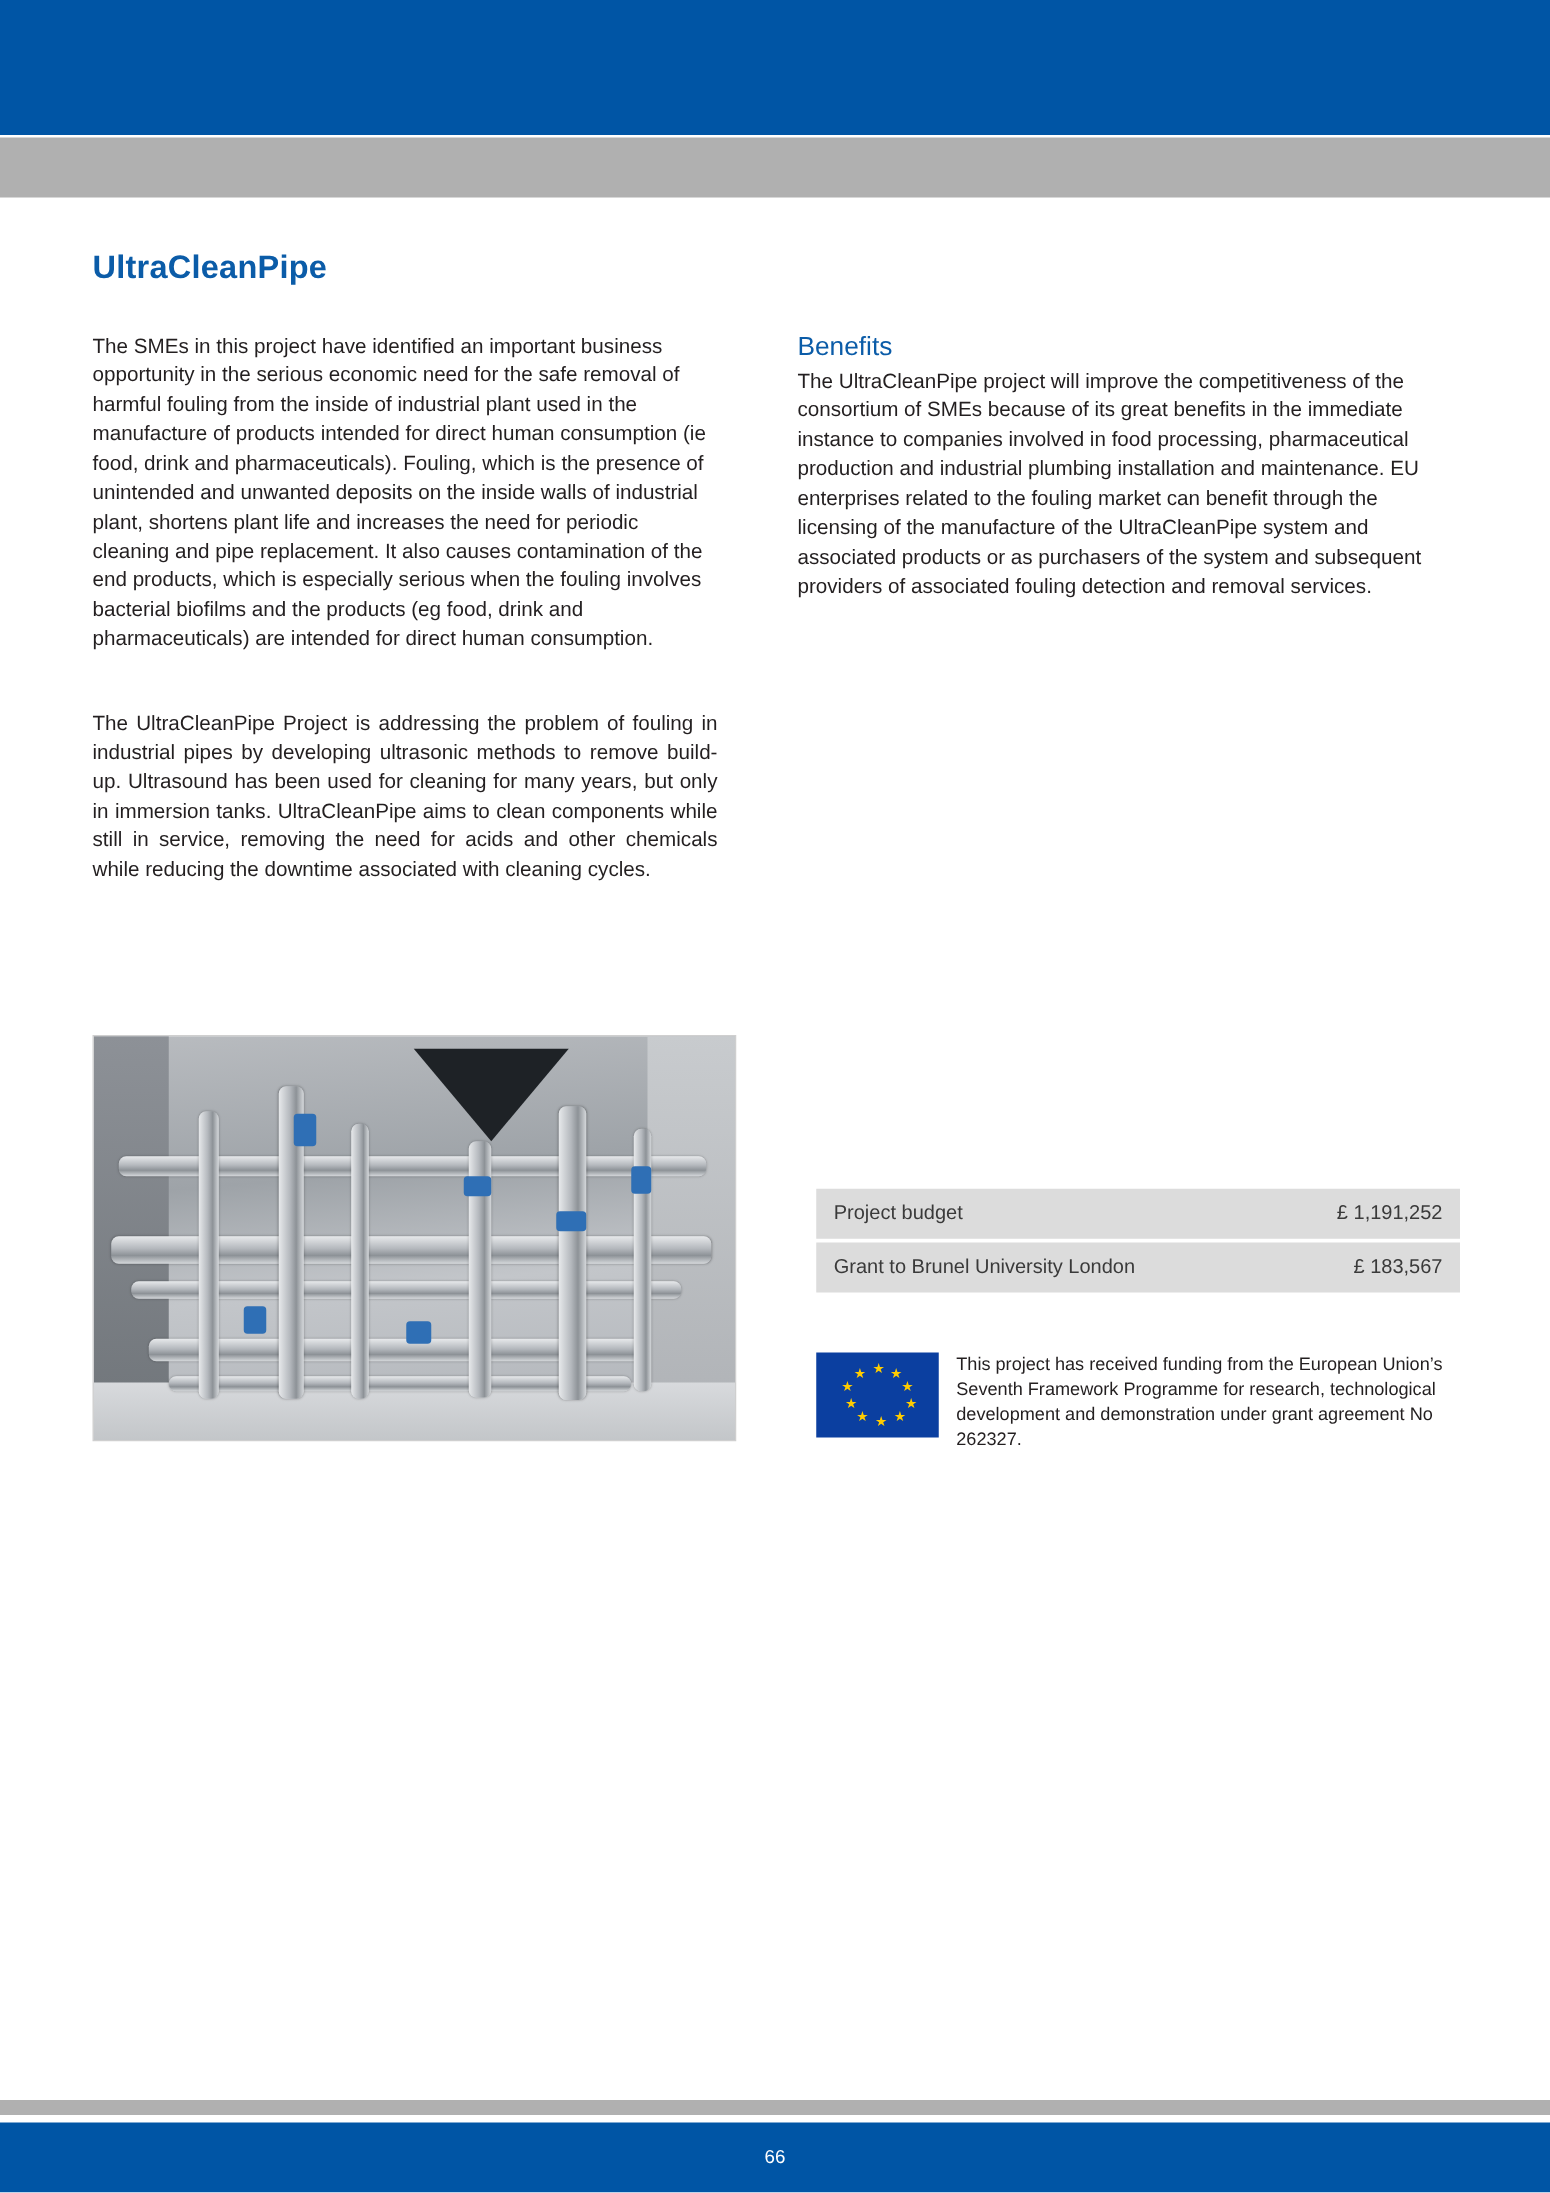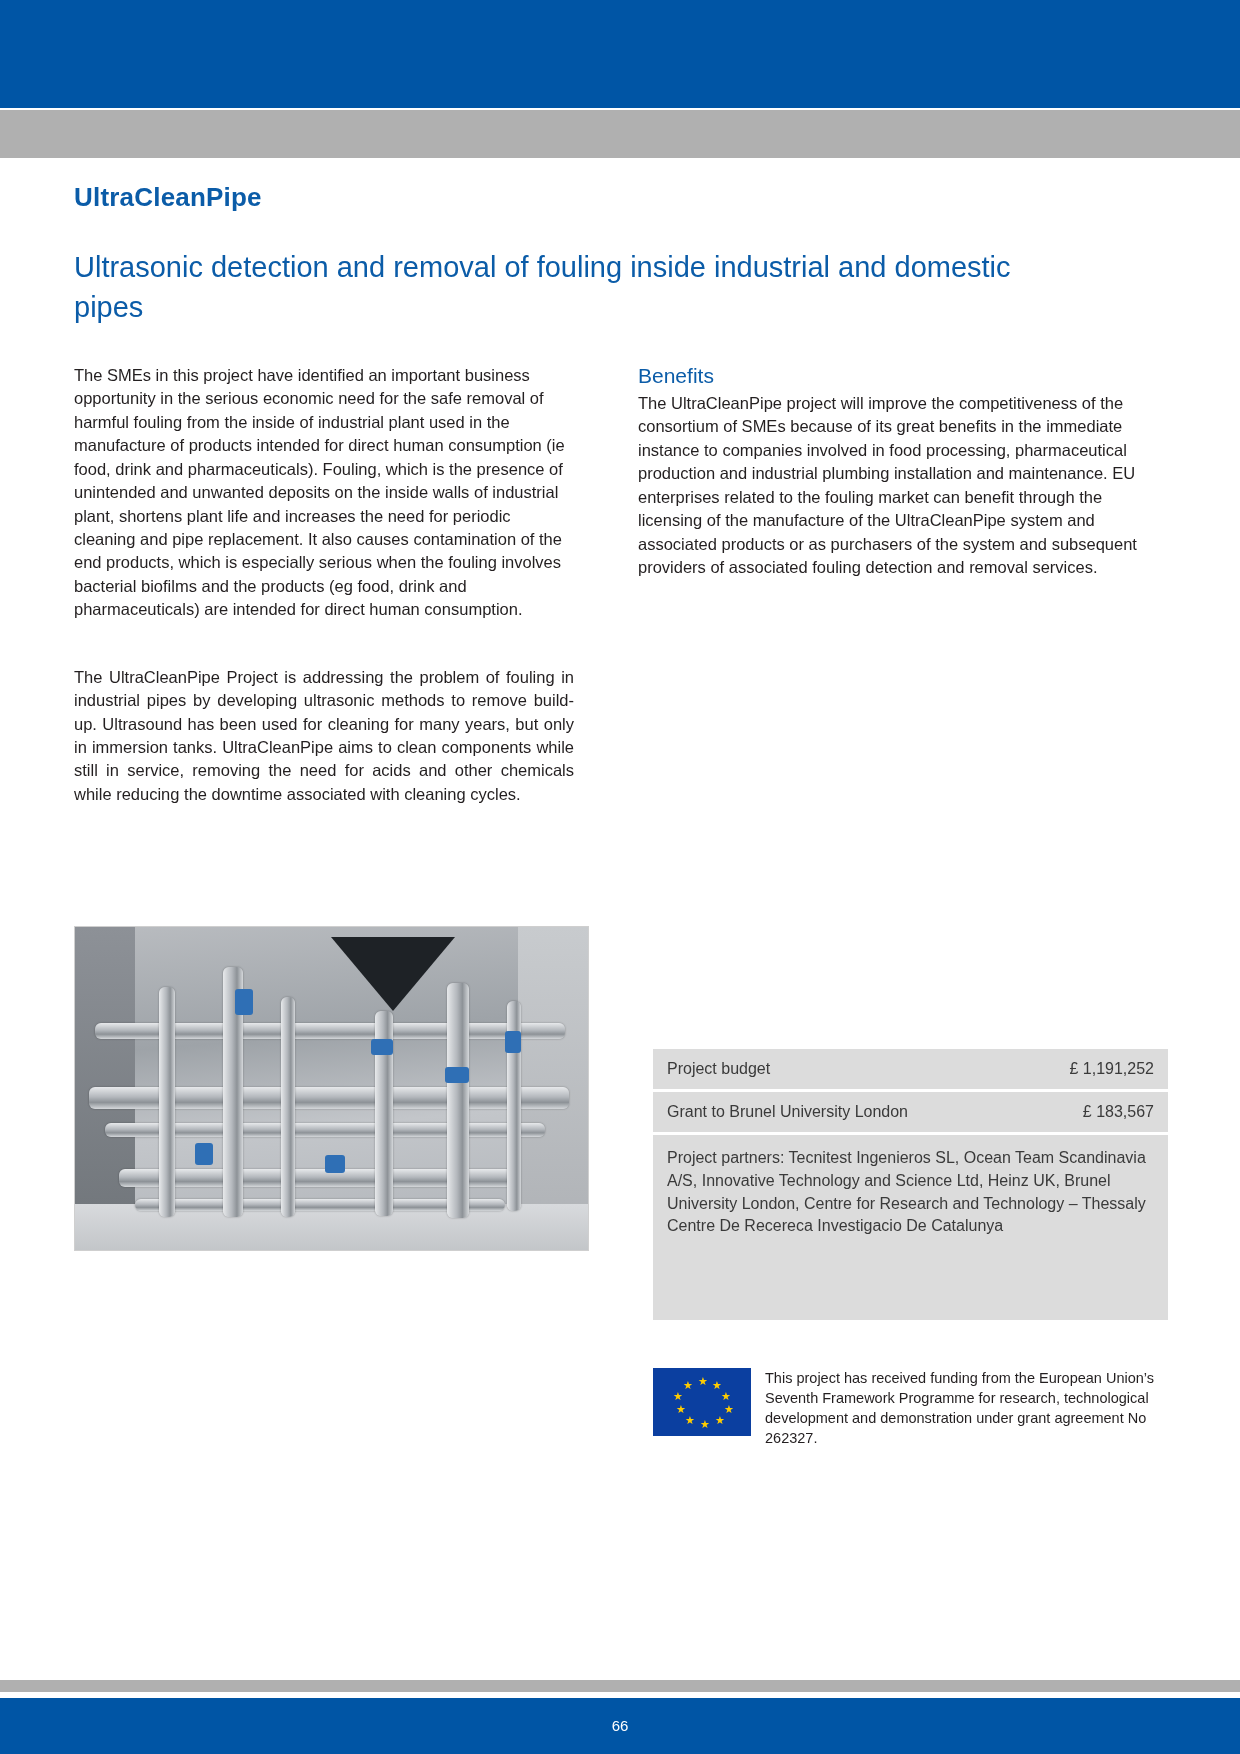--- a/index.html
+++ b/index.html
@@ -25,21 +25,21 @@
     position: absolute;
     top: 110px; left: 0;
     width: 1240px;
     height: 48px;
     background: #b0b0b0;
   }
 
   
   .page {
     position: absolute;
-    top: 158px; left: 0;
+    top: 174px; left: 0;
     width: 1240px;
   }
 
   .content {
     margin-left: 74px;
     margin-right: 74px;
     width: 1092px;
   }
 
   .project-name {
@@ -215,21 +215,20 @@
 </head>
 <body>
 
 <div class="top-bar"></div>
 <div class="top-gray"></div>
 
 <div class="page">
   <div class="content">
 
     <div class="project-name">UltraCleanPipe</div>
-    <div class="project-title">Ultrasonic detection and removal of fouling inside industrial and domestic pipes</div>
 
     <div class="columns">
       <div class="col-left">
         <p class="body-text">The SMEs in this project have identified an important business opportunity in the serious economic need for the safe removal of harmful fouling from the inside of industrial plant used in the manufacture of products intended for direct human consumption (ie food, drink and pharmaceuticals). Fouling, which is the presence of unintended and unwanted deposits on the inside walls of industrial plant, shortens plant life and increases the need for periodic cleaning and pipe replacement. It also causes contamination of the end products, which is especially serious when the fouling involves bacterial biofilms and the products (eg food, drink and pharmaceuticals) are intended for direct human consumption.</p>
 
         <div class="gap-objective">
           <p class="body-text justify-para">The UltraCleanPipe Project is addressing the problem of fouling in industrial pipes by developing ultrasonic methods to remove build-up.  Ultrasound  has  been  used  for  cleaning  for  many  years,  but  only  in immersion tanks. UltraCleanPipe aims to clean components while still in service, removing the need for acids and other chemicals while reducing the downtime associated with cleaning cycles.</p>
         </div>
       </div>
 
@@ -267,21 +266,20 @@
 
       <div class="facts">
         <div class="fact-row">
           <span>Project budget</span>
           <span>£ 1,191,252</span>
         </div>
         <div class="fact-row">
           <span>Grant to Brunel University London</span>
           <span>£ 183,567</span>
         </div>
-        <div class="fact-block">Project partners:  Tecnitest Ingenieros SL, Ocean Team Scandinavia A/S, Innovative Technology and Science Ltd, Heinz UK, Brunel University London, Centre for Research and Technology – Thessaly Centre De Recereca Investigacio De Catalunya</div>
 
         <div class="eu-note">
           <div class="eu-flag">
             <span class="eu-star" style="left:45px; top:8px;">★</span>
             <span class="eu-star" style="left:59px; top:12px;">★</span>
             <span class="eu-star" style="left:68px; top:23px;">★</span>
             <span class="eu-star" style="left:71px; top:36px;">★</span>
             <span class="eu-star" style="left:62px; top:47px;">★</span>
             <span class="eu-star" style="left:47px; top:51px;">★</span>
             <span class="eu-star" style="left:32px; top:47px;">★</span>

